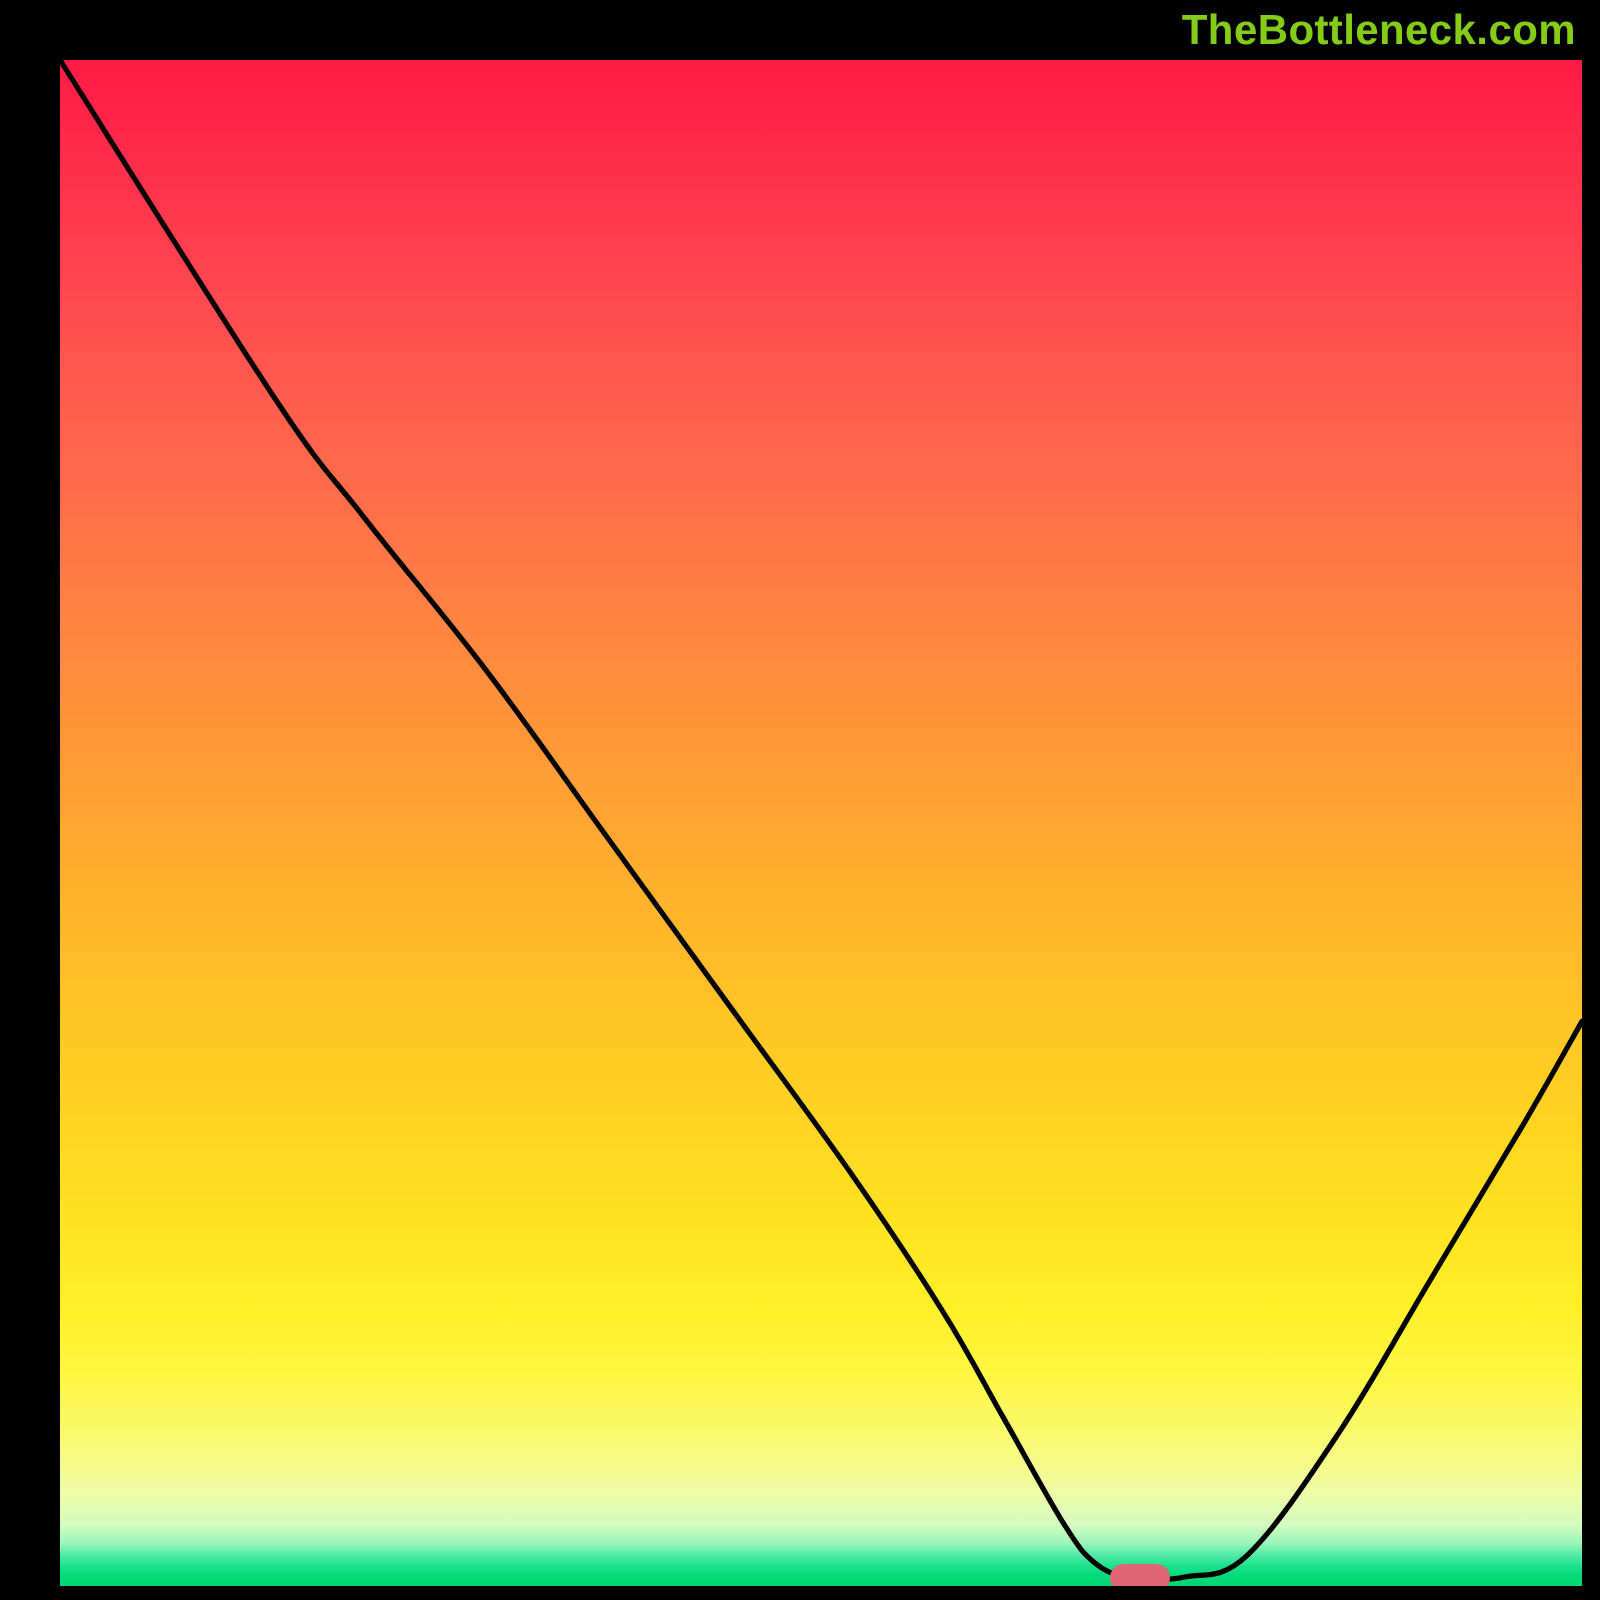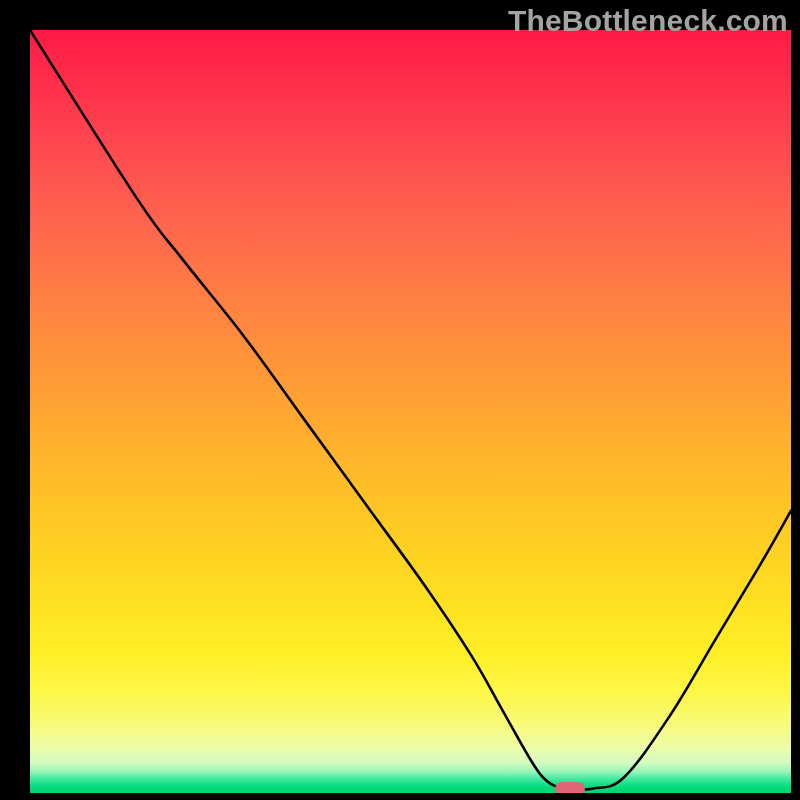--- a/index.html
+++ b/index.html
@@ -15,23 +15,23 @@
     left: 0;
     top: 0;
     width: 800px;
     height: 800px;
     background: #000;
   }
   .watermark {
     position: absolute;
     top: 4px;
     right: 12px;
-    color: #a3a3a3;
+    color: #84cc16;
     font-family: Arial, Helvetica, sans-serif;
-    font-size: 30px;
+    font-size: 21px;
     font-weight: 600;
     letter-spacing: 0.2px;
     z-index: 10;
   }
   .plot {
     position: absolute;
     left: 30px;
     top: 30px;
     width: 761px;
     height: 763px;

